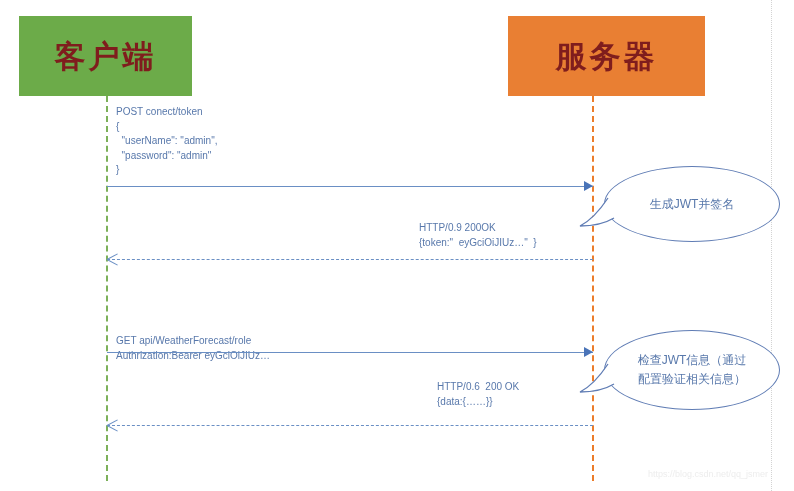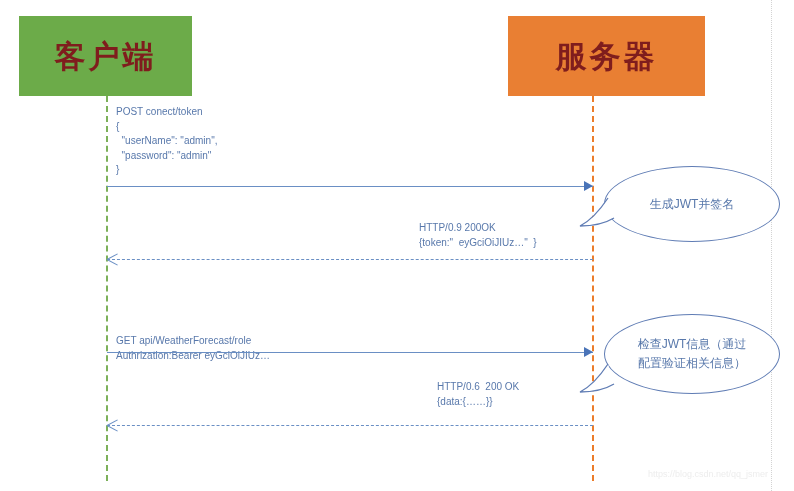--- a/index.html
+++ b/index.html
@@ -191,21 +191,21 @@
   <div class="msg-line msg-dashed" style="left:107px; top:425px; width:486px;"></div>
   <div class="head-left" style="left:107px; top:420px;"></div>
 
   <div class="bubble" style="left:604px; top:166px; width:176px; height:76px;">
     <span class="bubble-text">生成JWT并签名</span>
   </div>
   <svg class="bubble-tail" style="left:578px; top:196px; width:46px; height:46px;" viewBox="0 0 46 46">
     <path d="M30 2 C 22 14, 14 24, 2 30 C 14 30, 26 28, 36 22" fill="#ffffff" stroke="#5f7cb4" stroke-width="1.3"></path>
   </svg>
 
-  <div class="bubble" style="left:604px; top:314px; width:176px; height:80px;">
+  <div class="bubble" style="left:604px; top:330px; width:176px; height:80px;">
     <span class="bubble-text">检查JWT信息（通过
 配置验证相关信息）</span>
   </div>
   <svg class="bubble-tail" style="left:578px; top:362px; width:46px; height:46px;" viewBox="0 0 46 46">
     <path d="M30 2 C 22 14, 14 24, 2 30 C 14 30, 26 28, 36 22" fill="#ffffff" stroke="#5f7cb4" stroke-width="1.3"></path>
   </svg>
 
   <div id="watermark">https://blog.csdn.net/qq_jsmer</div>
 
 </div>

